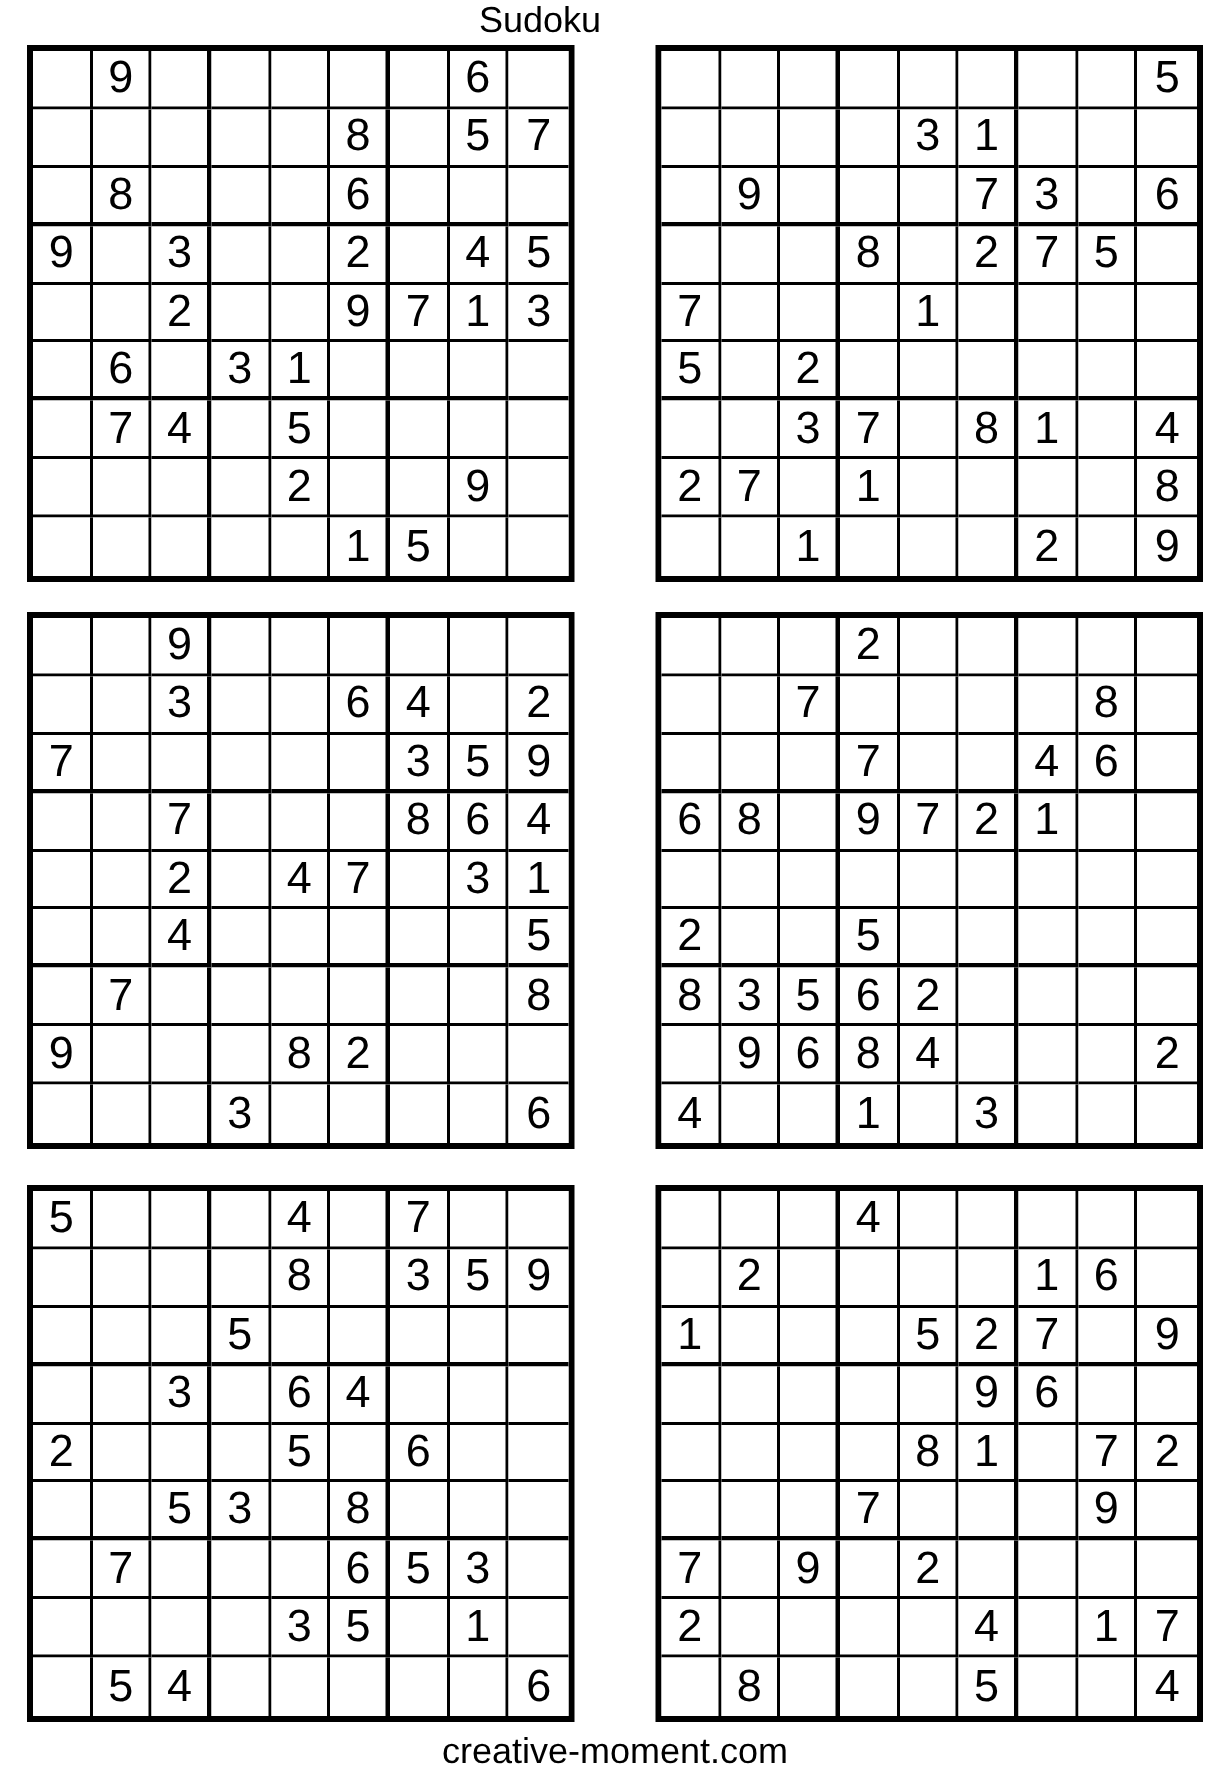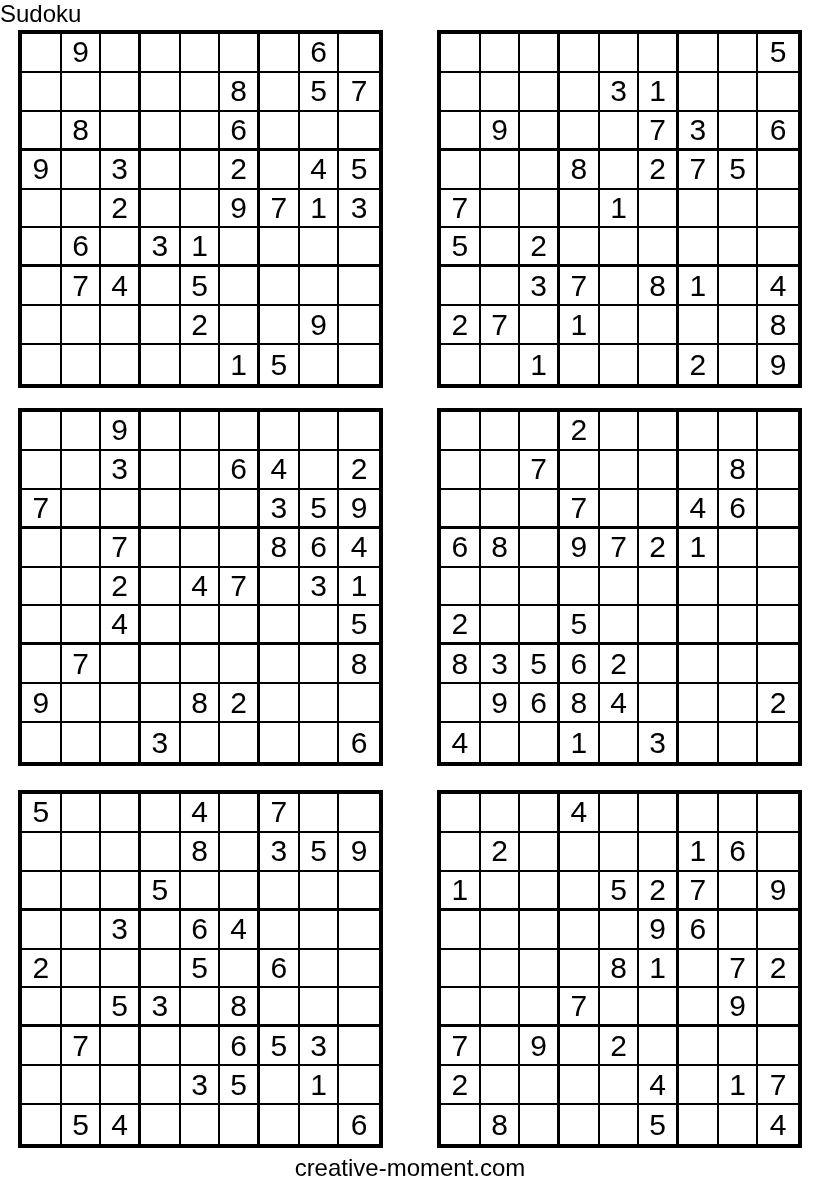--- a/index.html
+++ b/index.html
@@ -7,20 +7,21 @@
     width: 820px; height: 1190px;
     background: #ffffff;
     font-family: "Liberation Sans", sans-serif;
     color: #000000;
     overflow: hidden;
   }
   .page { position: relative; width: 820px; height: 1190px; background: #ffffff; }
 
   .title {
     position: absolute; top: 0; left: 0; width: 720px;
+    text-align: center;
     font-size: 24px; font-weight: 400; color: #000000;
     line-height: 28px;
   }
 
   .footer {
     position: absolute; top: 1153px; left: 0; width: 820px;
     text-align: center;
     font-size: 24px; font-weight: 400; color: #000000;
     line-height: 30px;
   }

